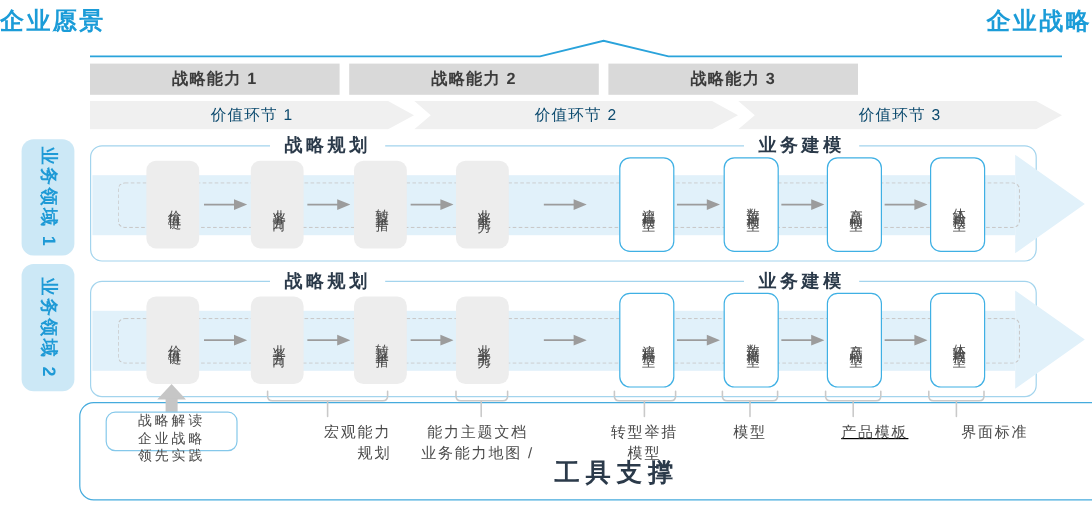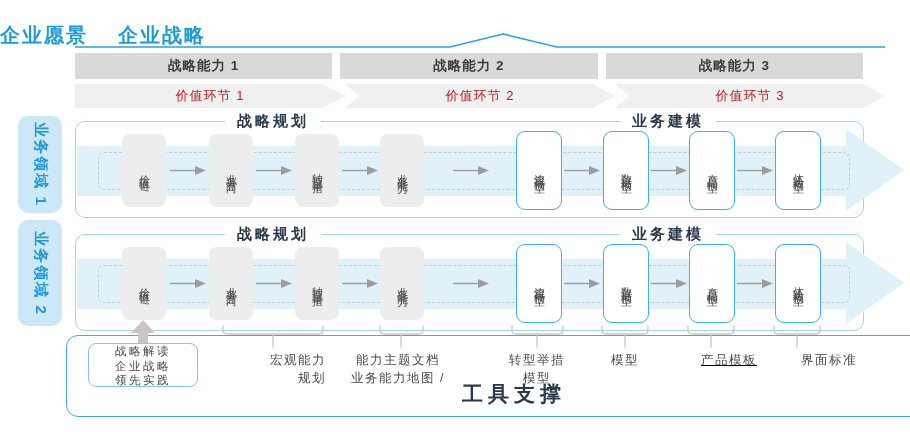--- a/index.html
+++ b/index.html
@@ -6,34 +6,34 @@
     --accent:#1b9cd8; --line:#2aa3db; --panel-border:#a3d4ed; --box-border:#3fb0e4;
     --domain-bg:#cce8f6; --domain-text:#1e9ad6; --band:#e1f1fa; --bar-bg:#d9d9d9;
     --chevron-bg:#f0f0f0; --gray-box:#ededed; --arrow:#9c9c9c; --connector:#c9c9c9;
     --dark:#2b3a4a; --text:#4a4a4a; --tools-border:#45abdd; --practice-border:#85c8ea;
   }
   html,body{margin:0;padding:0;background:#fff;}
   body{font-family:"Liberation Sans",sans-serif;}
   .canvas{position:relative;width:910px;height:432px;background:#fff;overflow:hidden;}
 
   
-  .top-titles{position:absolute;left:0;top:22px;width:100%;display:flex;justify-content:flex-start;gap:30px;}
+  .top-titles{position:absolute;left:0;top:4px;width:100%;display:flex;justify-content:space-between;gap:30px;}
   .top-titles span{font-size:20px;font-weight:bold;color:var(--accent);letter-spacing:2px;}
 
   .topline{position:absolute;left:0;top:0;}
 
   
-  .cap-row{position:absolute;left:75px;top:53px;width:788px;display:flex;gap:8px;}
+  .cap-row{position:absolute;left:75px;top:53px;width:640px;display:flex;gap:8px;}
   .cap-bar{flex:1;height:26px;background:var(--bar-bg);display:flex;align-items:center;justify-content:center;
     font-size:13.5px;font-weight:600;color:#3c3c3c;letter-spacing:1px;}
 
   
   .vl-row{position:absolute;left:75px;top:84px;width:810px;display:flex;}
   .vl{flex:1;height:24px;background:var(--chevron-bg);display:flex;align-items:center;justify-content:center;
-    font-size:13px;color:#b91c1c;letter-spacing:1px;}
+    font-size:13px;color:#0c4a6e;letter-spacing:1px;}
   .vl.first{clip-path:polygon(0 0,calc(100% - 22px) 0,100% 50%,calc(100% - 22px) 100%,0 100%);}
   .vl.notch{clip-path:polygon(0 0,calc(100% - 22px) 0,100% 50%,calc(100% - 22px) 100%,0 100%,14px 50%);}
 
   
   .domain{position:absolute;left:18px;width:44px;background:var(--domain-bg);border-radius:10px;
     display:flex;align-items:center;justify-content:center;}
   .domain.d1{top:116px;height:97px;} .domain.d2{top:220px;height:106px;}
   .domain span{transform:rotate(90deg);white-space:nowrap;color:var(--domain-text);
     font-weight:bold;font-size:15px;letter-spacing:2px;}
 
@@ -63,21 +63,21 @@
   .bx.c5{left:440px;} .bx.c6{left:527px;} .bx.c7{left:613px;} .bx.c8{left:699px;}
   .arr{position:absolute;top:43px;width:36px;height:11px;}
   .arr.a1{left:94px;} .arr.a2{left:180px;} .arr.a3{left:266px;} .arr.a4{left:377px;}
   .arr.a5{left:488px;} .arr.a6{left:575px;} .arr.a7{left:661px;}
   .arr svg{display:block;}
 
   
   .connectors{position:absolute;left:0;top:0;pointer-events:none;}
 
   
-  .practice{position:absolute;left:88px;top:343px;width:110px;height:44px;border:1.3px solid var(--practice-border);
+  .practice{position:absolute;left:88px;top:343px;width:110px;height:33px;border:1.3px solid var(--practice-border);
     border-radius:8px;background:#fff;box-sizing:border-box;display:flex;flex-direction:column;
     align-items:center;justify-content:space-between;line-height:1.28;}
   .practice span{font-size:11.5px;color:var(--text);letter-spacing:2.5px;}
   .deliv{position:absolute;top:352px;width:130px;text-align:center;line-height:1.4;}
   .deliv span{display:block;font-size:12.5px;color:var(--text);letter-spacing:1.5px;}
   .deliv.l1{left:196px;text-align:right;} .deliv.l2{left:333px;} .deliv.l3{left:472px;}
   .deliv.l4{left:560px;} .deliv.l5{left:664px;text-decoration:underline;} .deliv.l6{left:732px;margin-left:32px;}
 </style>
 </head>
 <body>

